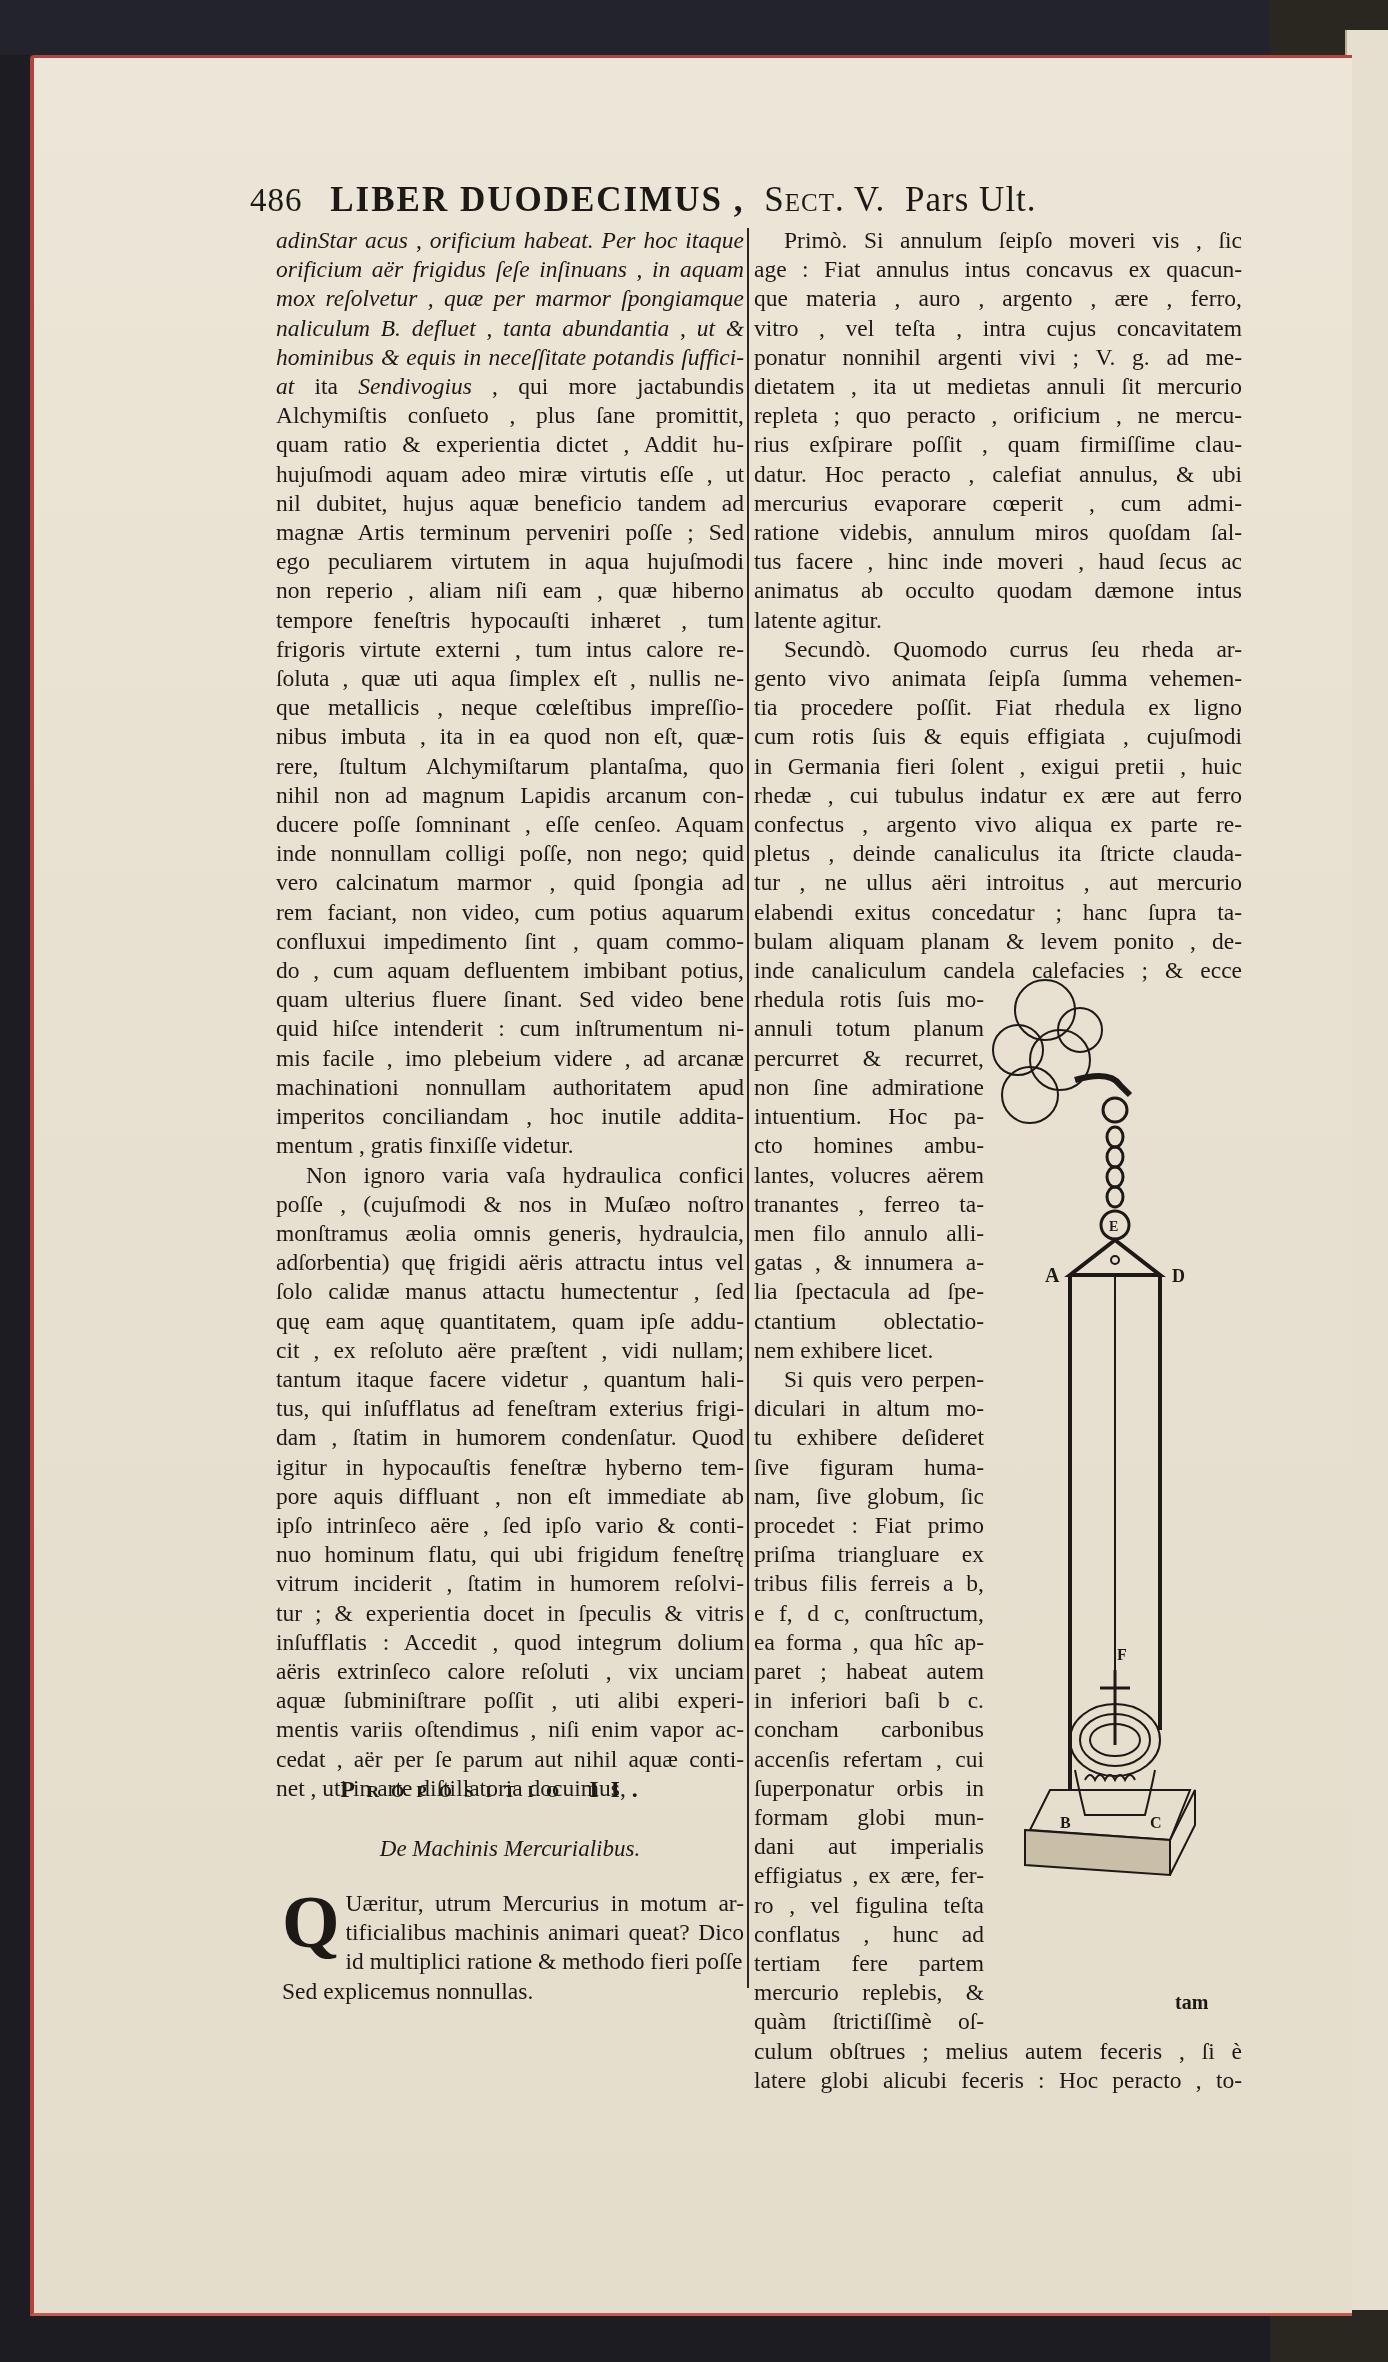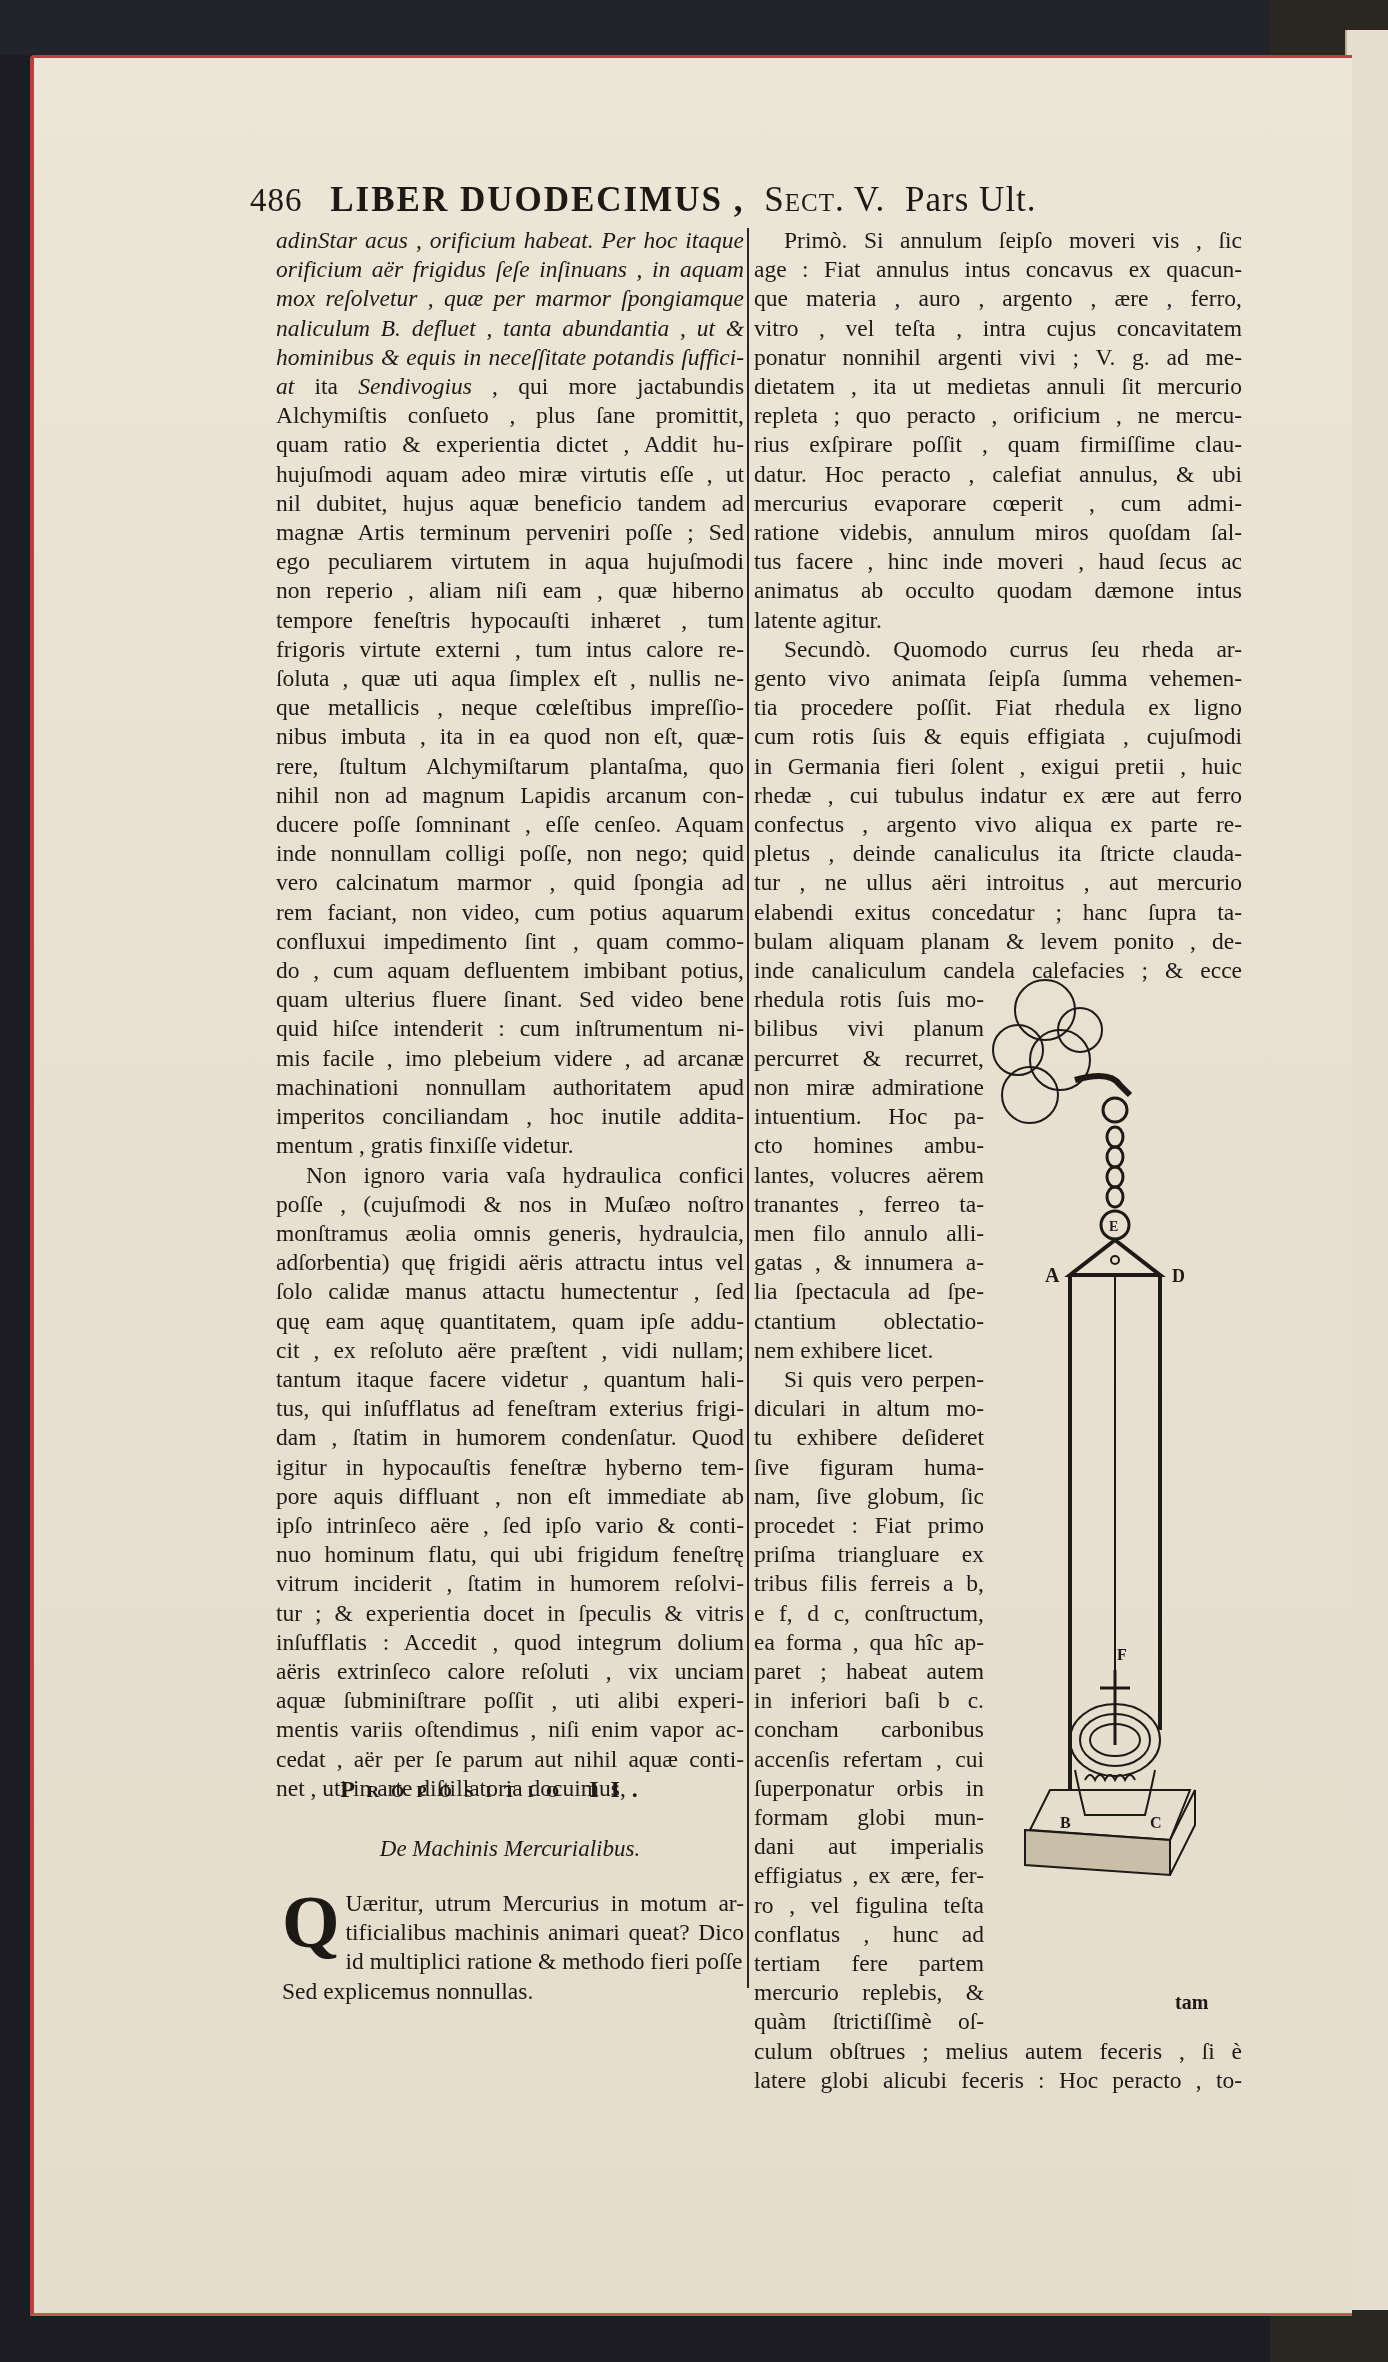--- a/index.html
+++ b/index.html
@@ -164,23 +164,23 @@
       <span class="line">rhedæ , cui tubulus indatur ex ære aut ferro</span>
       <span class="line">confectus , argento vivo aliqua ex parte re-</span>
       <span class="line">pletus , deinde canaliculus ita ſtricte clauda-</span>
       <span class="line">tur , ne ullus aëri introitus , aut mercurio</span>
       <span class="line">elabendi exitus concedatur ; hanc ſupra ta-</span>
       <span class="line">bulam aliquam planam &amp; levem ponito , de-</span>
       <span class="line">inde canaliculum candela calefacies ; &amp; ecce</span>
     </div>
   <div id="right-p2n" class="narrow">
       <span class="line">rhedula rotis ſuis mo-</span>
-      <span class="line">bilibus vivi planum</span>
+      <span class="line">annuli totum planum</span>
       <span class="line">percurret &amp; recurret,</span>
-      <span class="line">non miræ admiratione</span>
+      <span class="line">non ſine admiratione</span>
       <span class="line">intuentium. Hoc pa-</span>
       <span class="line">cto homines ambu-</span>
       <span class="line">lantes, volucres aërem</span>
       <span class="line">tranantes , ferreo ta-</span>
       <span class="line">men filo annulo alli-</span>
       <span class="line">gatas , &amp; innumera a-</span>
       <span class="line">lia ſpectacula ad ſpe-</span>
       <span class="line">ctantium oblectatio-</span>
       <span class="line last">nem exhibere licet.</span>
     </div>

